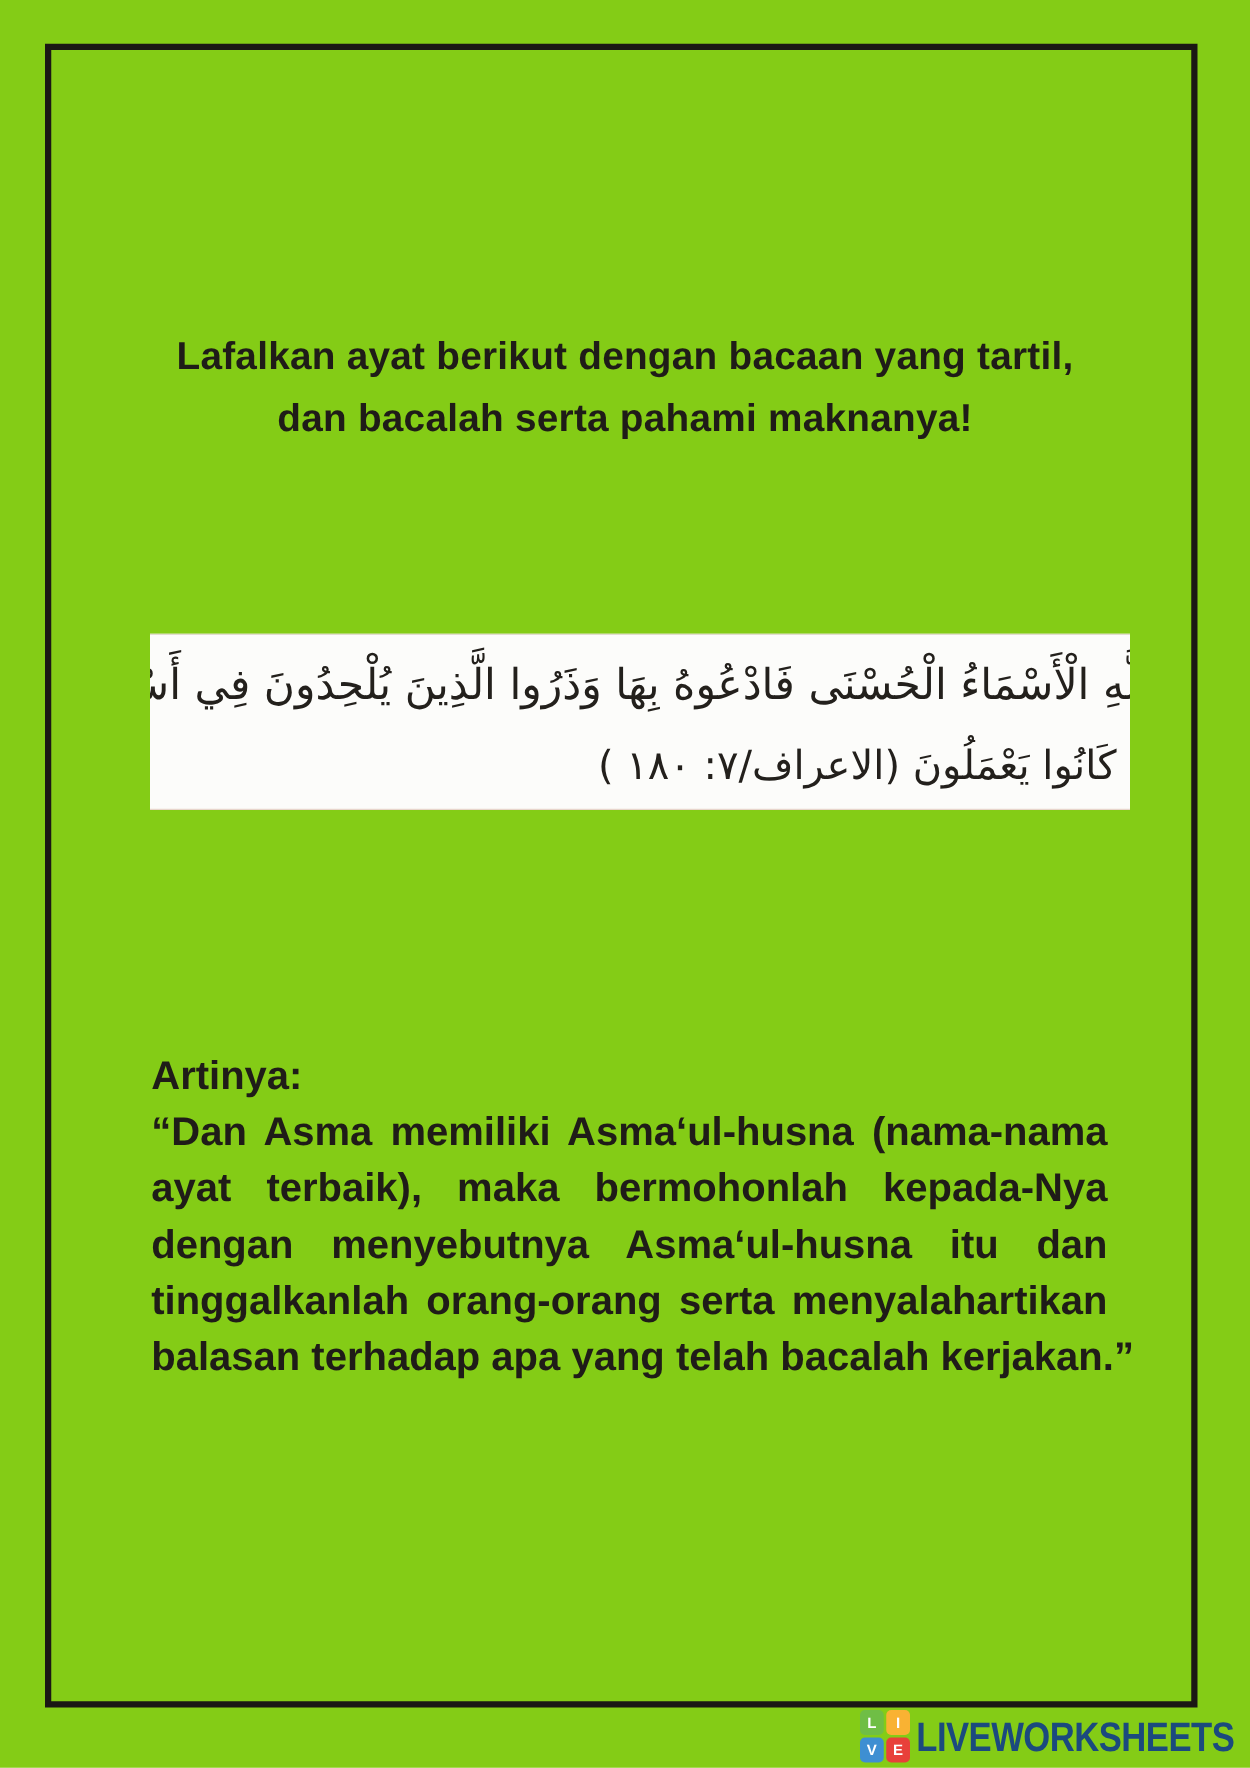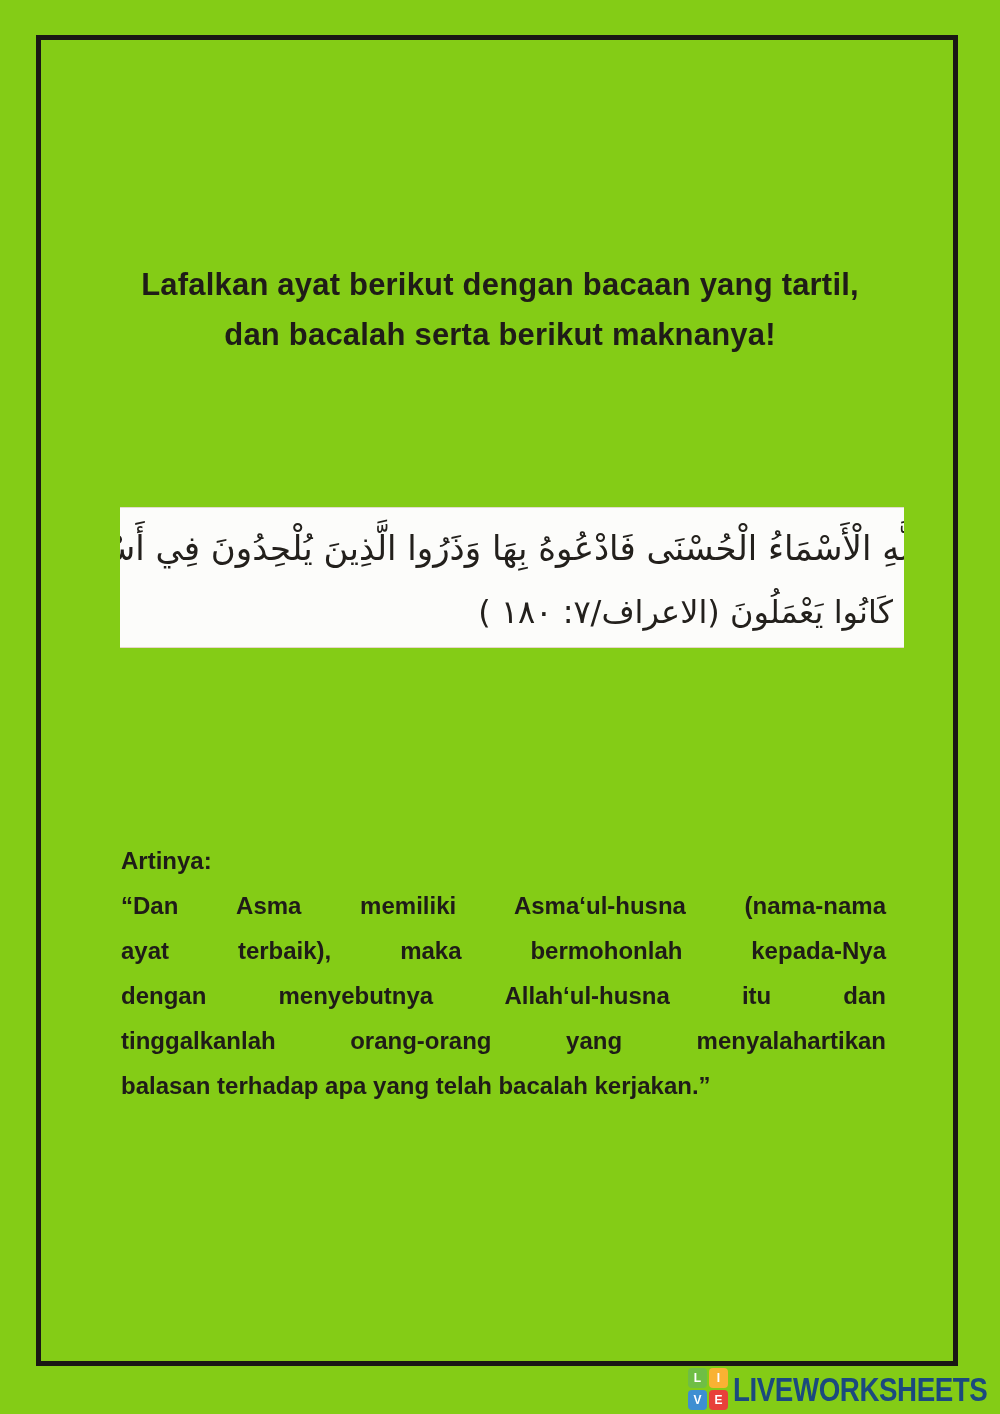--- a/index.html
+++ b/index.html
@@ -54,21 +54,21 @@
     line-height:56px;
     white-space:nowrap;
     color:#23201c;
     margin:0 -8px 0 0;
     text-align:right;
   }
   .translation{
     position:absolute;
     left:121px;top:838px;
     width:765px;
-    font-size:24px;
+    font-size:32px;
     line-height:45px;
     font-weight:600;
     color:#1f1c18;
   }
   .trans-label{margin-bottom:0;}
   .jline{
     text-align:justify;
     text-align-last:justify;
     white-space:nowrap;
   }
@@ -109,34 +109,34 @@
 </style>
 </head>
 <body>
 
 <div class="page" style="background: #84cc16;">
 
   <div class="frame" style="border-color: rgb(26, 23, 20);"></div>
 
   <div class="instruction">
     <div>Lafalkan ayat berikut dengan bacaan yang tartil,</div>
-    <div>dan bacalah serta berikut maknanya!</div>
+    <div>dan bacalah serta pahami maknanya!</div>
   </div>
 
   <div class="verse-box" dir="rtl" style="background: rgb(252, 252, 250);">
     <div class="verse-line1">لِلَّهِ الْأَسْمَاءُ الْحُسْنَى فَادْعُوهُ بِهَا وَذَرُوا الَّذِينَ يُلْحِدُونَ فِي أَسْمَائِهِ سَيُجْزَوْ</div>
     <div class="verse-line2">ا كَانُوا يَعْمَلُونَ (الاعراف/٧: ١٨٠ )</div>
   </div>
 
   <div class="translation">
     <div class="trans-label">Artinya:</div>
     <div class="jline">“Dan Asma memiliki Asma‘ul-husna (nama-nama</div>
     <div class="jline">ayat terbaik), maka bermohonlah kepada-Nya</div>
-    <div class="jline">dengan menyebutnya Allah‘ul-husna itu dan</div>
-    <div class="jline">tinggalkanlah orang-orang yang menyalahartikan</div>
+    <div class="jline">dengan menyebutnya Asma‘ul-husna itu dan</div>
+    <div class="jline">tinggalkanlah orang-orang serta menyalahartikan</div>
     <div class="nline">balasan terhadap apa yang telah bacalah kerjakan.”</div>
   </div>
 
   <div class="footer">
     <div class="logo-grid">
       <div class="logo-tile" style="background: rgb(111, 190, 69);">L</div>
       <div class="logo-tile" style="background: rgb(249, 178, 51);">I</div>
       <div class="logo-tile" style="background: rgb(62, 143, 210);">V</div>
       <div class="logo-tile" style="background: rgb(232, 64, 58);">E</div>
     </div>

